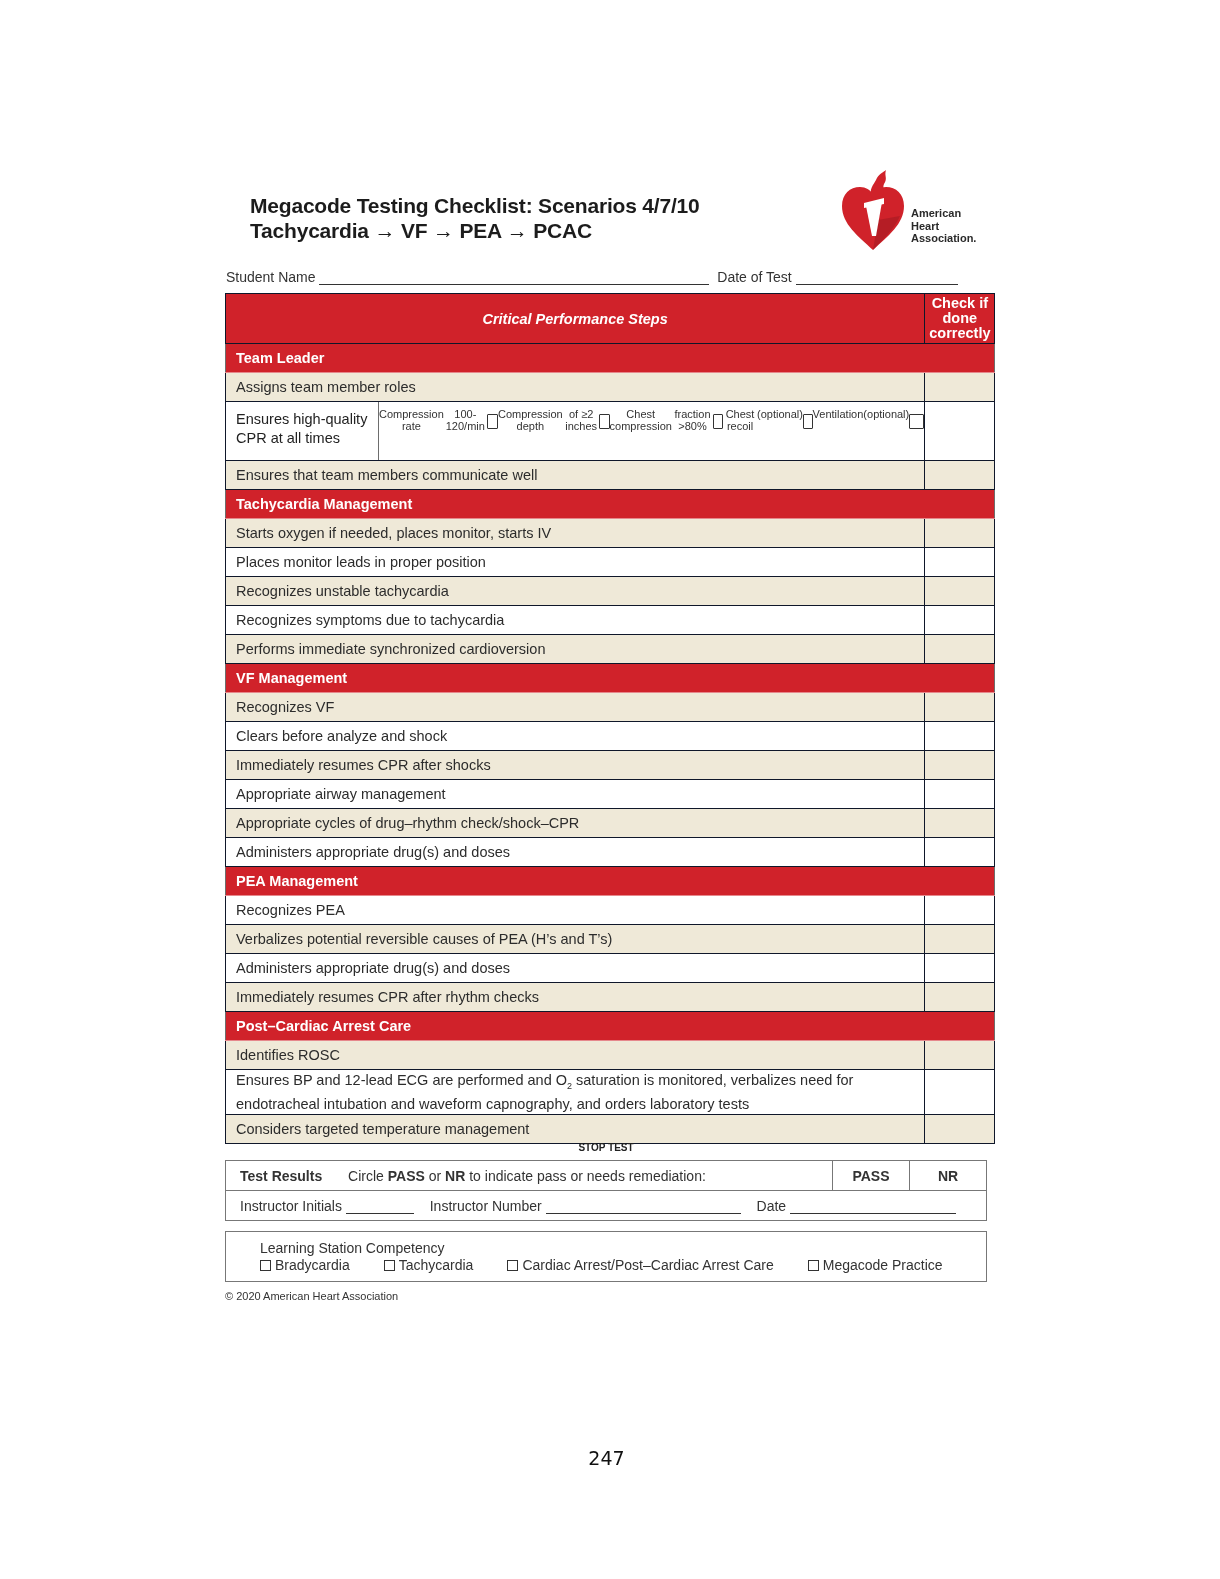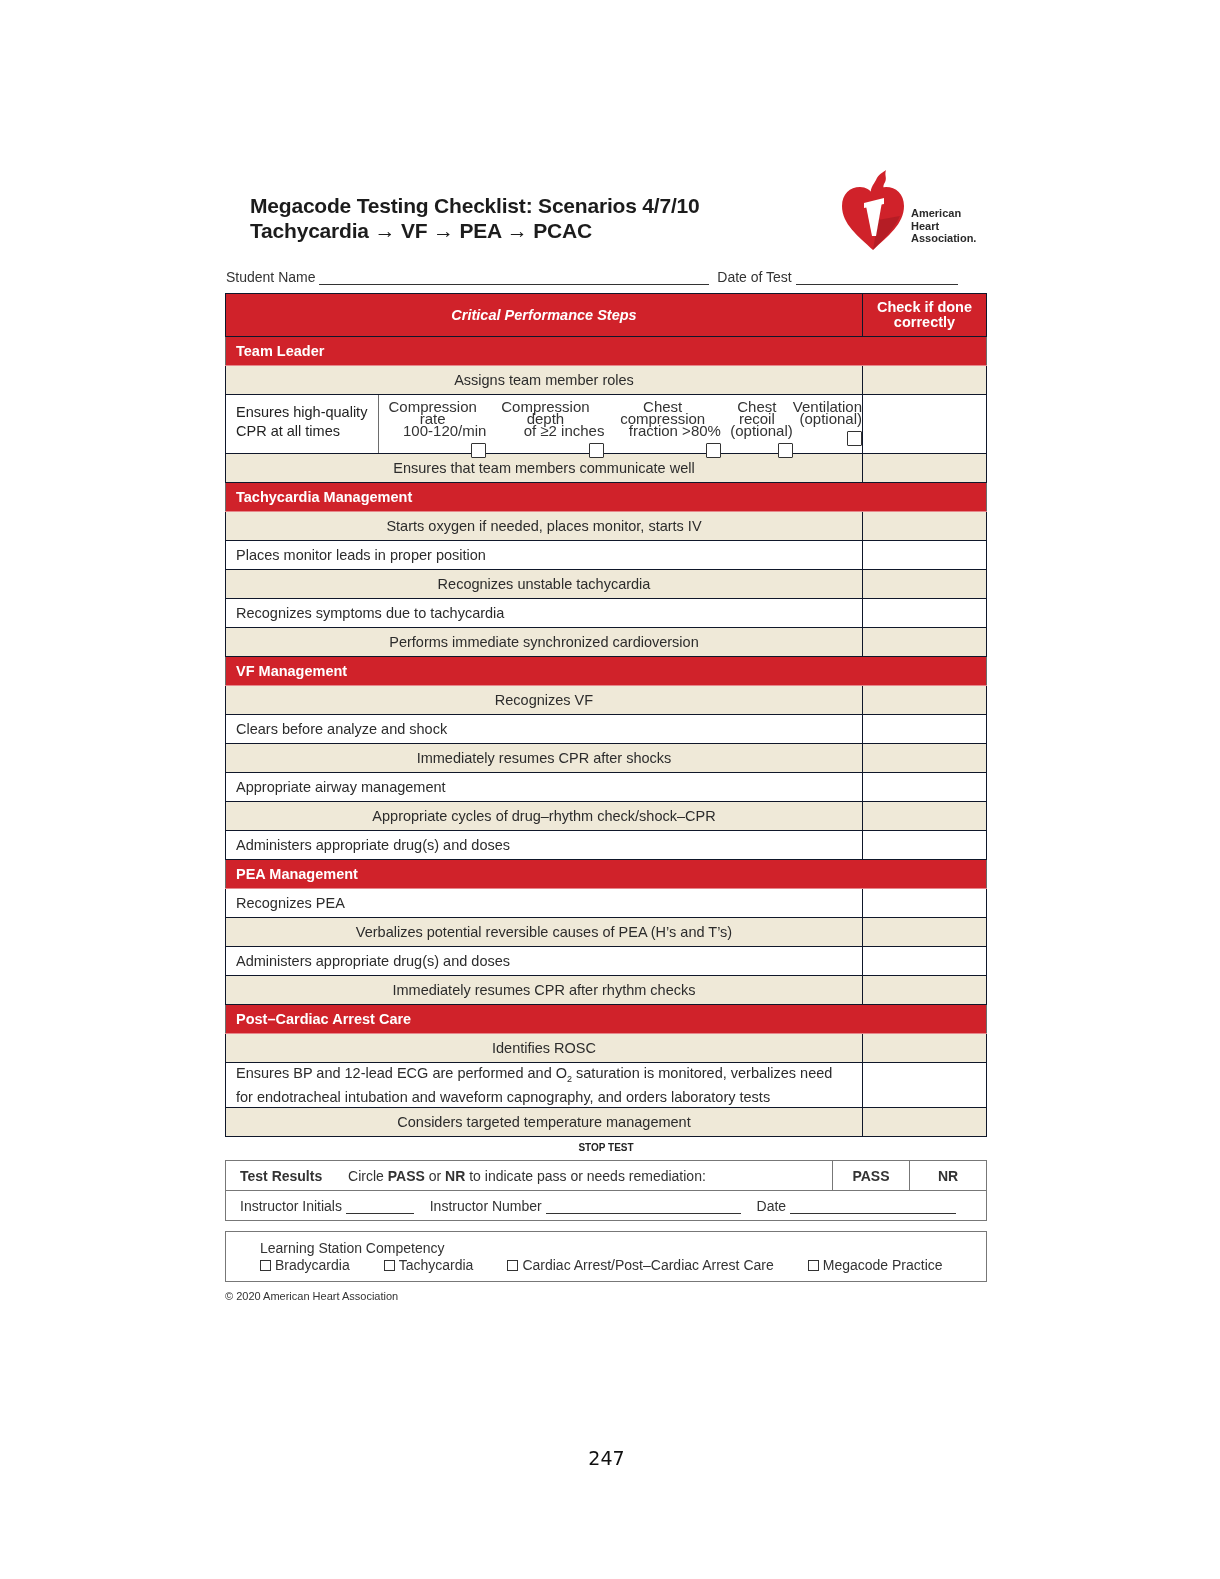--- a/index.html
+++ b/index.html
@@ -17,28 +17,28 @@
   .student-row { position: absolute; left: 226px; top: 269px; width: 740px; font-size: 14px; color: #333; white-space: nowrap; }
   .student-row .blank { display: inline-block; border-bottom: 1px solid #333; height: 14px; vertical-align: bottom; }
 
   table.main { position: absolute; left: 225px; top: 293px; width: 762px; border-collapse: collapse; font-size: 14.5px; }
   table.main td, table.main th { border: 1px solid #0f172a; padding: 0 10px; }
   .hdr th { background: #d0222a; color: #fff; height: 38px; font-weight: bold; border-color: #e6888c; }
   .hdr th.cps { font-style: italic; font-size: 14.5px; text-align: center; }
   .hdr th.chk { font-size: 14.5px; line-height: 15px; text-align: center; width: 103px; padding: 2px 4px; }
   tr.section td { background: #d0222a; color: #fff; font-weight: bold; height: 28px; border-color: #e6888c; border-left-color:#6d6d6d; border-right-color:#6d6d6d; }
   tr.item td { height: 28px; color: #2c2c2c; }
-  tr.item.tan td { background: #efe9d8; text-align: center; }
+  tr.item.tan td { background: #efe9d8; }
   tr.item.white td { background: #ffffff; }
   tr.item td.check { width: 103px; }
   tr.cpr td { background: #fff; height: 58px; padding: 0; }
   .cpr-wrap { display: flex; height: 58px; }
   .cpr-label { width: 132px; padding: 8px 10px; border-right: 1px solid #6d6d6d; font-size: 14.5px; line-height: 19px; box-sizing: border-box; flex: 0 0 153px; }
   .cpr-opts { display: flex; flex: 1; justify-content: space-around; align-items: flex-start; padding-top: 6px; }
-  .cpr-opt { text-align: center; font-size: 15px; line-height: 12px; color: #333; display: flex; flex-direction: column; align-items: flex-end; }
+  .cpr-opt { text-align: center; font-size: 11px; line-height: 12px; color: #333; display: flex; flex-direction: row; align-items: flex-start; }
   .cbox { width: 13px; height: 13px; border: 1.5px solid #333; border-radius: 1px; margin-top: 6px; background: #fff; }
   tr.tall td { height: 44px; line-height: 18px; }
 
   .stop { position: absolute; left: 225px; top: 1142px; width: 762px; text-align: center; font-weight: bold; font-size: 10px; color: #222; }
   table.results { position: absolute; left: 225px; top: 1160px; width: 762px; border-collapse: collapse; font-size: 14px; }
   table.results td { border: 1px solid #777; height: 29px; padding: 0 14px; color: #333; }
   table.results td.pass, table.results td.nr { width: 48px; text-align: center; font-weight: bold; padding: 0 14px; }
   .blank-inline { display: inline-block; border-bottom: 1px solid #333; vertical-align: bottom; height: 14px; }
 
   .lsc { position: absolute; left: 225px; top: 1231px; width: 760px; height: 49px; border: 1px solid #777; font-size: 14px; color: #333; }

